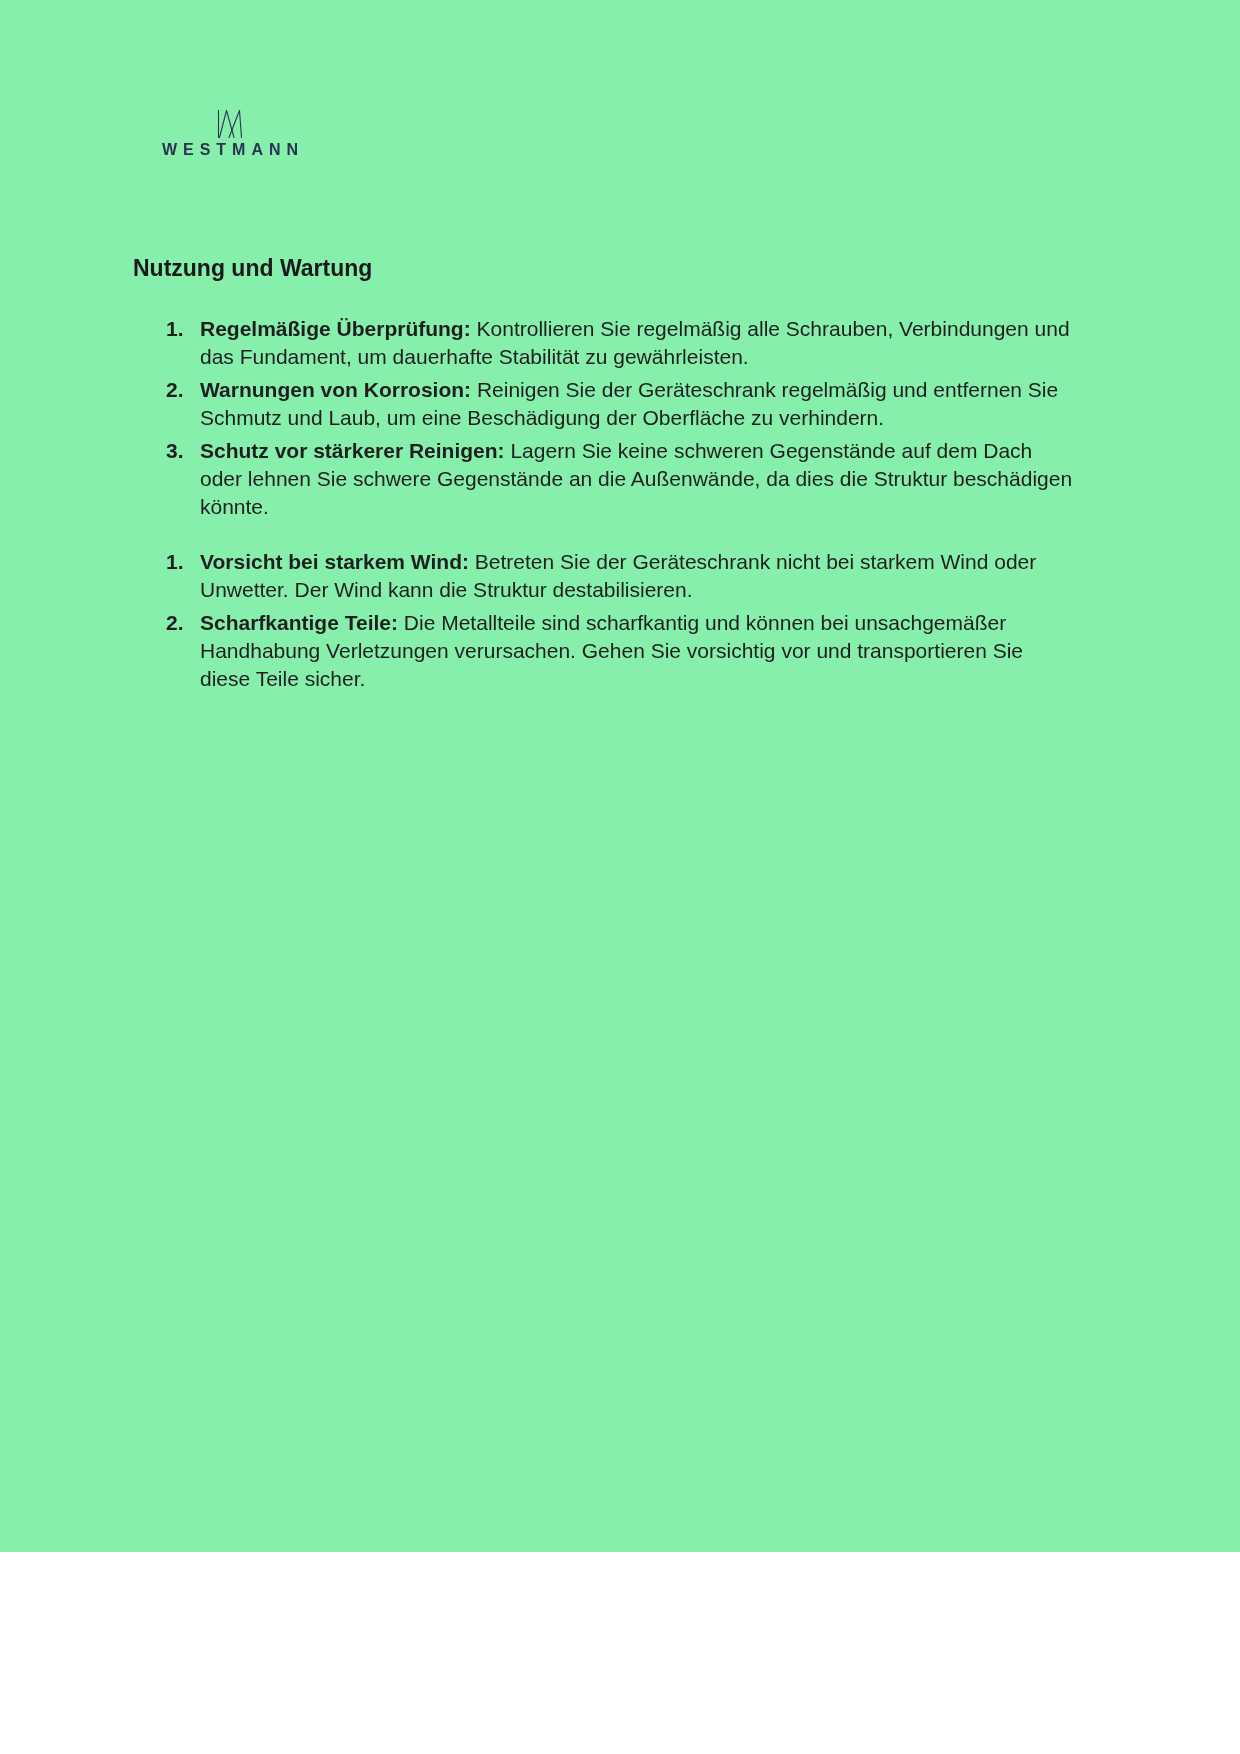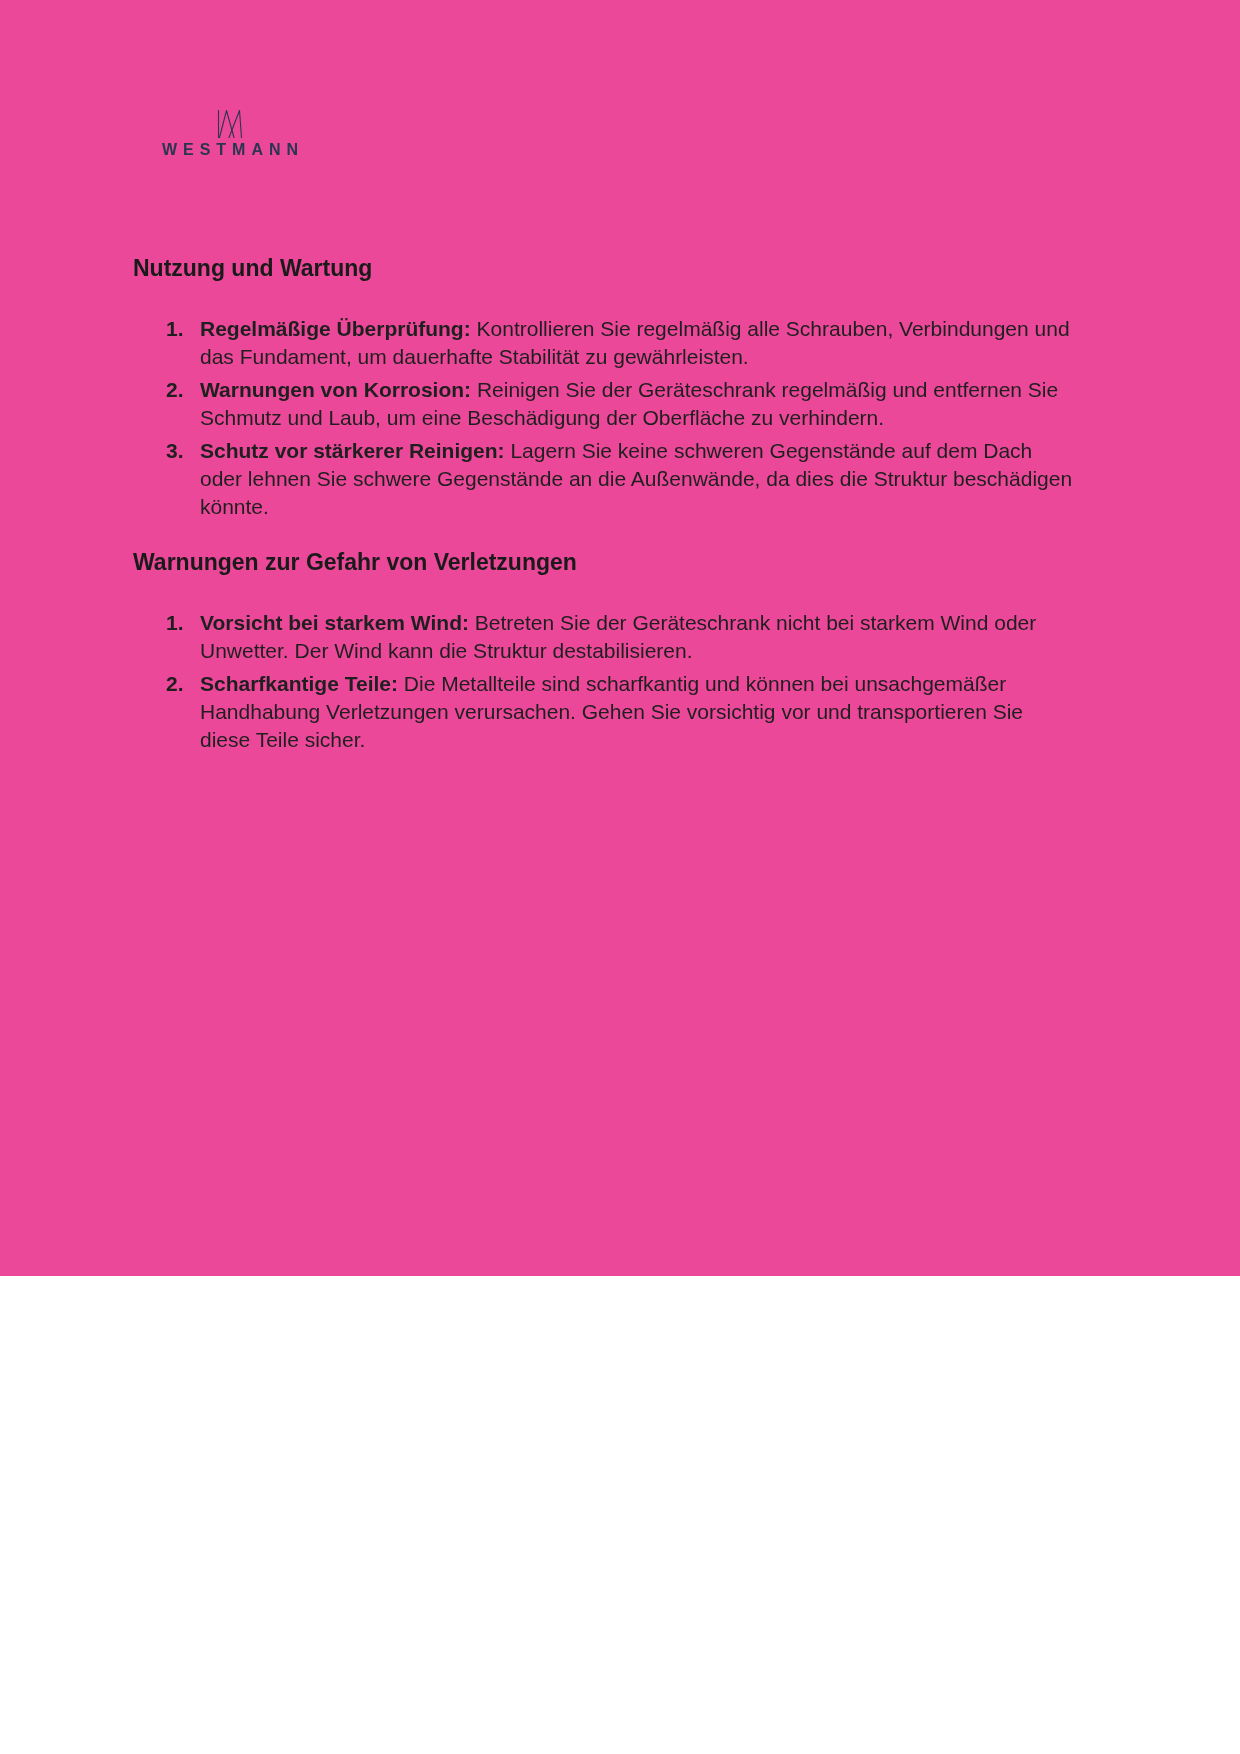--- a/index.html
+++ b/index.html
@@ -1,20 +1,20 @@
 <!DOCTYPE html>
 <html lang="de"><head>
 <meta charset="utf-8">
 <style>
   html, body { margin:0; padding:0; background:#ffffff; }
   .page {
     position:relative;
     width:1240px;
-    height:1276px;
-    background:#ec4899;
+    height:1552px;
+    background:#86efac;
     font-family:"Liberation Sans", "DejaVu Sans", sans-serif;
     color:#1f1f1f;
     overflow:hidden;
   }
 
   
   .logo {
     position:absolute;
     top:110px;
     left:150px;
@@ -93,21 +93,20 @@
   </li>
 
   <li class="item">
     <span class="num">3.</span>
     <span class="txt"><b class="lead">Schutz vor stärkerer Reinigen:</b><span class="rest"> Lagern Sie keine schweren Gegenstände auf dem Dach oder lehnen Sie schwere Gegenstände an die Außenwände, da dies die Struktur beschädigen könnte.</span></span>
   </li>
 </ol>
   </section>
 
   <section>
-    <h2 class="heading">Warnungen zur Gefahr von Verletzungen</h2>
     <ol class="list">
   <li class="item">
     <span class="num">1.</span>
     <span class="txt"><b class="lead">Vorsicht bei starkem Wind:</b><span class="rest"> Betreten Sie der Geräteschrank nicht bei starkem Wind oder Unwetter. Der Wind kann die Struktur destabilisieren.</span></span>
   </li>
 
   <li class="item">
     <span class="num">2.</span>
     <span class="txt"><b class="lead">Scharfkantige Teile:</b><span class="rest"> Die Metallteile sind scharfkantig und können bei unsachgemäßer Handhabung Verletzungen verursachen. Gehen Sie vorsichtig vor und transportieren Sie diese Teile sicher.</span></span>
   </li>

